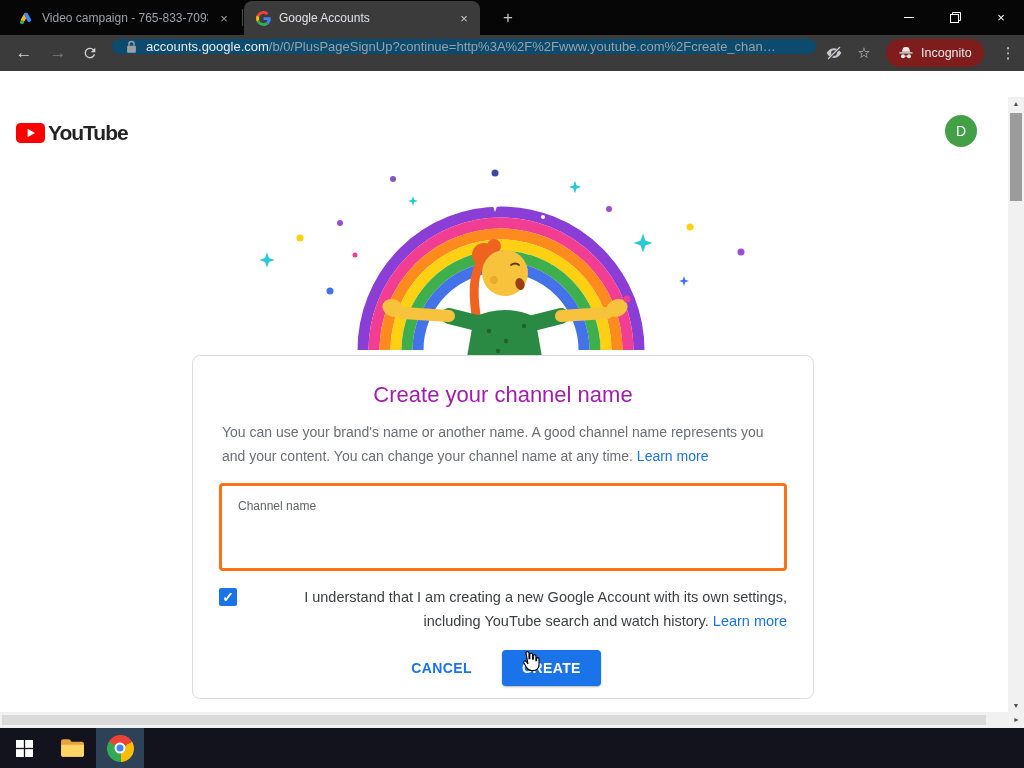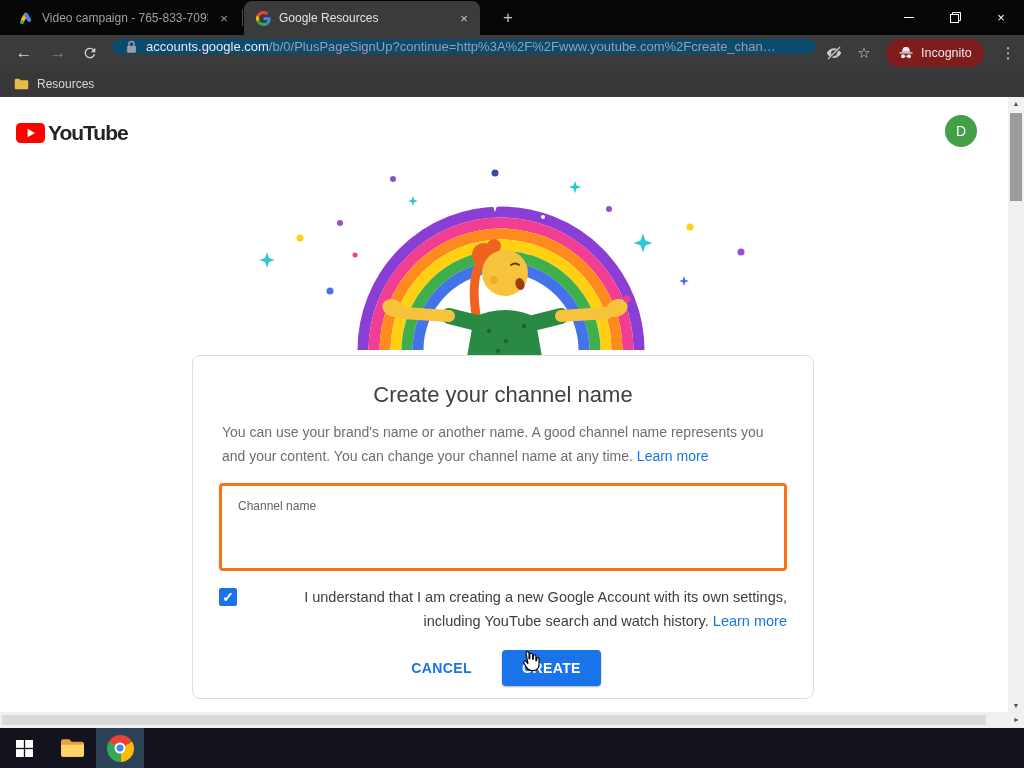--- a/index.html
+++ b/index.html
@@ -48,21 +48,21 @@
   .page { position:absolute; top:97px; left:0; width:1024px; height:711px; background:#fff; }
   .yt-logo { position:absolute; left:16px; top:24px; display:flex; align-items:center; gap:3px; }
   .yt-word { font-size:21px; font-weight:bold; letter-spacing:-1px; color:#232323; }
   .avatar { position:absolute; left:945px; top:18px; width:32px; height:32px; border-radius:50%;
             background:#43a047; color:#fff; font-size:14px; display:flex; align-items:center;
             justify-content:center; }
   .illus { position:absolute; left:243px; top:68px; width:520px; height:195px; }
 
   .card { position:absolute; left:192px; top:258px; width:622px; height:344px; background:#fff;
           border:1px solid #dadce0; border-radius:8px; padding:0 26px; }
-  .card__title { margin-top:26px; text-align:center; font-size:22px; font-weight:normal; color:#404040; }
+  .card__title { margin-top:26px; text-align:center; font-size:22px; font-weight:normal; color:#a21caf; }
   .card__desc { margin:12px auto 0; max-width:562px; text-align:left; font-size:14px;
                 line-height:24px; color:#6b6f73; }
   .link { color:#1a73e8; text-decoration:none; cursor:pointer; }
   .field { margin-top:15px; height:88px; border:3px solid #f97316; border-radius:4px; padding:13px 16px; }
   .field__label { font-size:12px; color:#5f6368; }
   .field__value { margin-top:9px; font-size:20px; color:#3c4043; }
   .consent { margin-top:14px; display:flex; gap:13px; align-items:flex-start; }
   .checkbox { flex:0 0 auto; width:18px; height:18px; margin-top:3px; background:#1a73e8;
               border-radius:2px; color:#fff; font-size:14px; font-weight:bold; display:flex;
               align-items:center; justify-content:center; line-height:1; }
@@ -110,21 +110,21 @@
       <span class="tab__close">×</span>
     </div>
     <div class="tab-divider"></div>
     <div class="tab tab--active">
       <svg width="15" height="15" viewBox="0 0 48 48">
         <path fill="#EA4335" d="M24 9.5c3.54 0 6.71 1.22 9.21 3.6l6.85-6.85C35.9 2.38 30.47 0 24 0 14.62 0 6.51 5.38 2.56 13.22l7.98 6.19C12.43 13.72 17.74 9.5 24 9.5z"></path>
         <path fill="#4285F4" d="M46.98 24.55c0-1.57-.15-3.09-.38-4.55H24v9.02h12.94c-.58 2.96-2.26 5.48-4.78 7.18l7.73 6c4.51-4.18 7.09-10.36 7.09-17.65z"></path>
         <path fill="#FBBC05" d="M10.53 28.59c-.48-1.45-.76-2.99-.76-4.59s.27-3.14.76-4.59l-7.98-6.19C.92 16.46 0 20.12 0 24c0 3.88.92 7.54 2.56 10.78l7.97-6.19z"></path>
         <path fill="#34A853" d="M24 48c6.48 0 11.93-2.13 15.89-5.81l-7.73-6c-2.15 1.45-4.92 2.3-8.16 2.3-6.26 0-11.57-4.22-13.47-9.91l-7.98 6.19C6.51 42.62 14.62 48 24 48z"></path>
       </svg>
-      <span class="tab__title">Google Resources</span>
+      <span class="tab__title">Google Accounts</span>
       <span class="tab__close">×</span>
     </div>
     <div class="newtab">+</div>
     <div class="wincontrols">
       <div class="winbtn">
           <span class="minbar"></span>
         </div>
       <div class="winbtn">
         <svg width="11" height="11" viewBox="0 0 11 11">
           <rect x="0.5" y="2.5" width="8" height="8" fill="none" stroke="#fff"></rect>
@@ -164,26 +164,20 @@
         <rect x="2" y="9" width="20" height="1.8" rx="0.9"></rect>
         <circle cx="7.5" cy="15" r="3"></circle>
           <circle cx="16.5" cy="15" r="3"></circle>
         <path d="M10.5 15 q1.5 -1.2 3 0" stroke="#e8eaed" stroke-width="1.4" fill="none"></path>
       </svg>
       <span>Incognito</span>
     </div>
     <div class="nav-ico tb-menu">⋮</div>
   </div>
 
-  <div class="bookmarks">
-    <svg width="15" height="12" viewBox="0 0 20 16">
-      <path d="M1 2.5 C1 1.7 1.7 1 2.5 1 h4.3 l2 2 H17.5 c.8 0 1.5.7 1.5 1.5 v9 c0 .8-.7 1.5-1.5 1.5 h-15 C1.7 15 1 14.3 1 13.5 Z" fill="#e9b949"></path>
-    </svg>
-    <span class="bookmarks__label">Resources</span>
-  </div>
 
   <div class="page">
 
     <div class="yt-logo">
       <svg width="29" height="20" viewBox="0 0 29 20">
         <rect width="29" height="20" rx="4.5" fill="#ff0000"></rect>
         <path d="M11.6 5.8 v8.4 L19 10 Z" fill="#fff"></path>
       </svg>
       <span class="yt-word">YouTube</span>
     </div>

